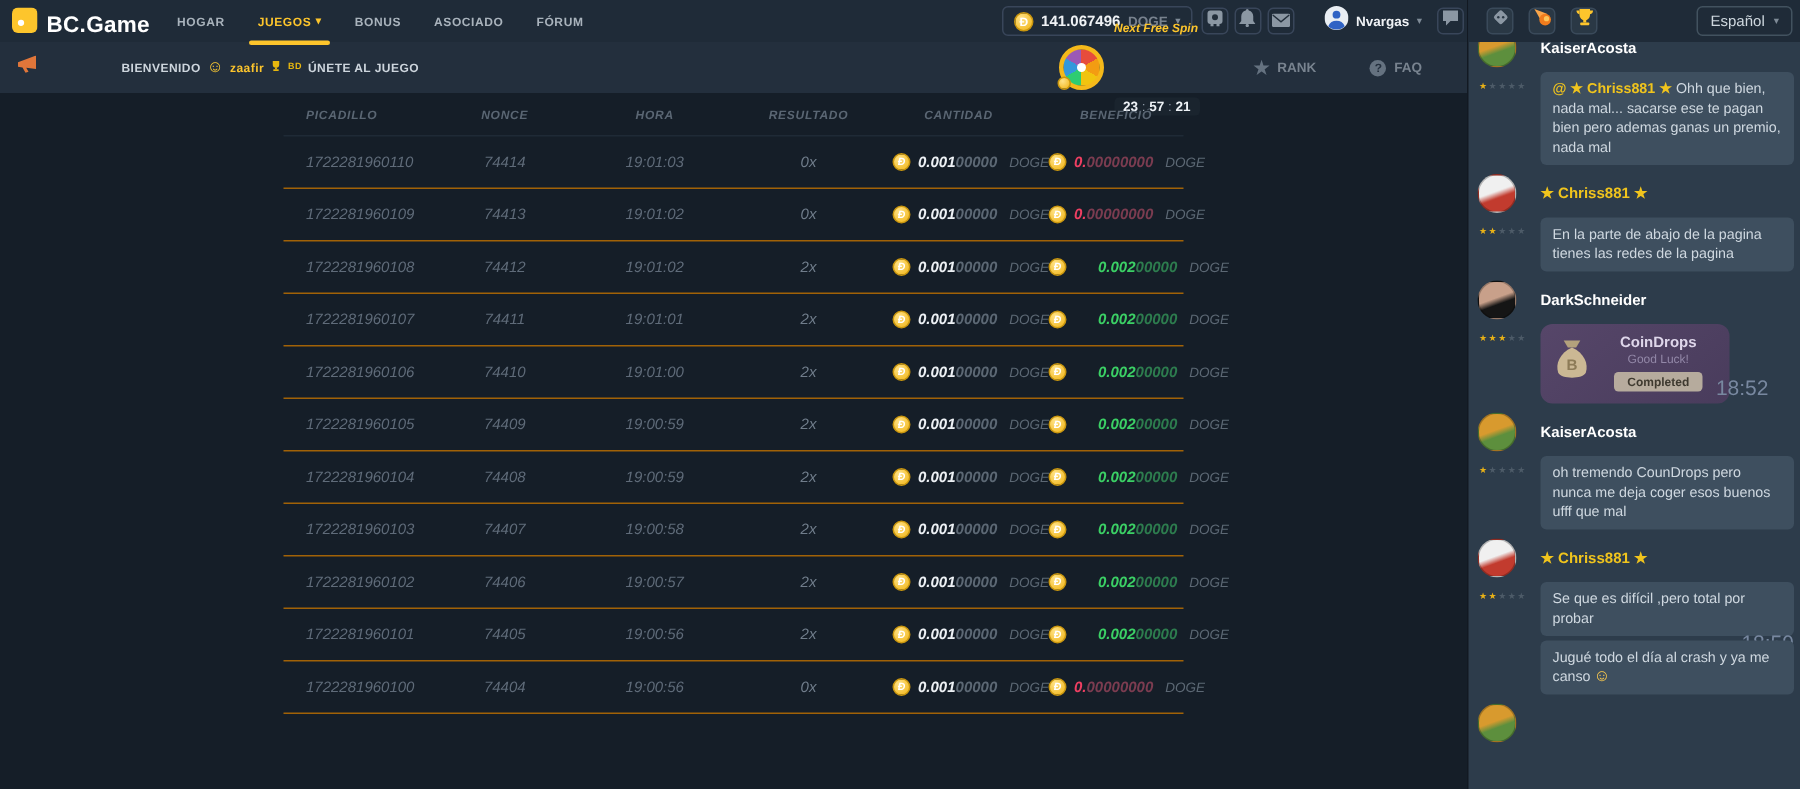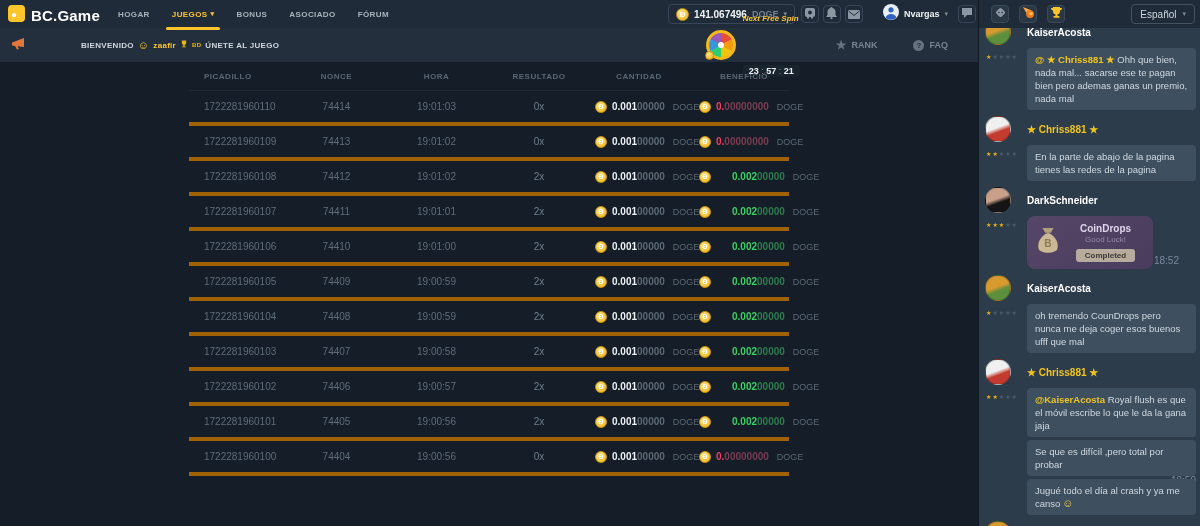--- a/index.html
+++ b/index.html
@@ -47,25 +47,25 @@
   .wb-link { display:flex; align-items:center; gap:5px; color:#78838f; font-size:9px; font-weight:700; cursor:pointer; }
   .rank-star { font-size:12px; color:#657280; }
   .faq-circle { width:11px; height:11px; border-radius:50%; background:#657280; color:#232f3d; font-size:8px; font-weight:700; display:flex; align-items:center; justify-content:center; }
 
   
   .main { position:absolute; left:0; top:62px; width:978px; height:464px; }
   .bets { width:600px; margin:0 auto; }
   .tabs { height:46px; display:flex; justify-content:center; align-items:flex-end; gap:48px; border-bottom:1px solid #1f2a36; }
   .tab { font-size:8.5px; font-weight:700; letter-spacing:.5px; color:#75818d; padding:0 4px 10px 4px; cursor:pointer; border-bottom:2px solid transparent; margin-bottom:-1px; }
   .tab.active { color:#dbe3ea; border-bottom-color:#f5b91a; }
-  .thead, .trow { display:grid; grid-template-columns:110px 75px 125px 80px 120px 90px; align-items:center; }
+  .thead, .trow { display:grid; grid-template-columns:110px 75px 125px 80px 120px 90px; align-items:center;font-style:italic; }
   .thead { height:29px; border-bottom:1px solid #1f2a36; }
   .th { font-size:8px; font-weight:700; letter-spacing:.5px; color:#5a6673; text-align:center; }
   .th.c-hash { text-align:left; padding-left:15px; }
-  .trow { height:35px; border-bottom:4px solid #a16207; cursor:pointer; }
+  .trow { height:35px; border-bottom:1px solid #a16207; cursor:pointer; }
   .cell { font-size:10px; color:#5f6b79; text-align:center; }
   .cell.c-hash { text-align:left; padding-left:15px; }
   .cell.c-result { color:#707d8b; }
   .flexc { display:flex; align-items:center; gap:5px; text-align:left; }
   .c-amount { padding-left:16px; }
   .coin { flex:0 0 auto; width:12px; height:12px; border-radius:50%; background:radial-gradient(circle at 35% 30%, #ffe388, #f1b312); border:1px solid #c9960f; color:#fff; font-size:7px; font-weight:700; display:flex; align-items:center; justify-content:center; }
   .val b { color:#edf1f5; font-weight:700; font-size:10px; }
   .val .lo { color:#5c6874; font-weight:700; font-size:10px; }
   .win .val b { color:#3bd065;margin-left:16px; }
   .win .val .lo { color:#2d7c4e; }
@@ -85,21 +85,21 @@
   .avatar { grid-column:1; grid-row:1; width:26px; height:26px; border-radius:50%; border:1px solid rgba(0,0,0,.25); cursor:pointer; }
   .uname { grid-column:2; grid-row:1; align-self:center; color:#ffffff; font-size:10px; font-weight:700; cursor:pointer; }
   .uname.vip { color:#f0c41d; }
   .stars { grid-column:1; grid-row:2; margin-top:8px; padding-left:1px; font-size:6px; letter-spacing:1px; }
   .stars .sf { color:#e8b117; }
   .stars .se { color:#4d5b68; }
   .bubbles { grid-column:2; grid-row:2; }
   .bubble { position:relative; display:block; width:fit-content; max-width:172px; background:#3e4f5f; border-radius:4px; padding:5px 8px; color:#cfd8e0; font-size:9.5px; line-height:13px; margin-top:3px; }
   .mention { color:#f0c41d; font-weight:700; cursor:pointer; }
   .emoji { display:inline-block; color:#ffcc4d; font-size:11px; margin-left:2px; }
-  .time { position:absolute; font-size:10px; color:#7888a0; white-space:nowrap; }
+  .time { position:absolute; font-size:14px; color:#7888a0; white-space:nowrap; }
   .btime { right:0; bottom:-11px; }
   .cdtime { right:-26px; bottom:3px; }
   .cdcard { position:relative; width:126px; background:linear-gradient(140deg,#564669,#493c5c); border-radius:8px; padding:7px 9px; display:flex; align-items:center; gap:7px; margin-top:3px; cursor:pointer; }
   .cd-right { flex:1; text-align:center; }
   .cd-title { font-size:10px; font-weight:700; color:#ded6ea; }
   .cd-sub { font-size:8px; color:#9388a8; margin-top:1px; }
   .cd-btn { display:inline-block; margin-top:4px; background:rgba(194,183,164,.9); color:#3f3a30; font-size:8px; padding:2px 9px; border-radius:3px;font-weight:bold; }
 </style>
 </head>
 <body>
@@ -481,21 +481,20 @@
             <div class="stars"><span class="sf">★</span><span class="se">★</span><span class="se">★</span><span class="se">★</span><span class="se">★</span></div>
             <div class="bubbles">
               <div class="bubble">oh tremendo CounDrops pero nunca me deja coger esos buenos ufff que mal</div>
             </div>
           </div>
           <div class="msg">
             <div class="avatar" style="background: linear-gradient(160deg, rgb(240, 240, 240) 45%, rgb(194, 59, 46) 60%);"></div>
             <div class="uname vip">★ Chriss881 ★</div>
             <div class="stars"><span class="sf">★</span><span class="sf">★</span><span class="se">★</span><span class="se">★</span><span class="se">★</span></div>
             <div class="bubbles">
-              <div class="bubble"><span class="mention">@KaiserAcosta </span>Royal flush es que el móvil escribe lo que le da la gana jaja</div>
               <div class="bubble">Se que es difícil ,pero total por probar<span class="time btime">18:59</span></div>
               <div class="bubble">Jugué todo el día al crash y ya me canso<span class="emoji">☺</span></div>
             </div>
           </div>
           <div class="msg">
             <div class="avatar" style="background: linear-gradient(160deg, rgb(216, 154, 46) 45%, rgb(93, 143, 61) 60%);"></div>
           </div>
         </div>
     </div>
   </div>

